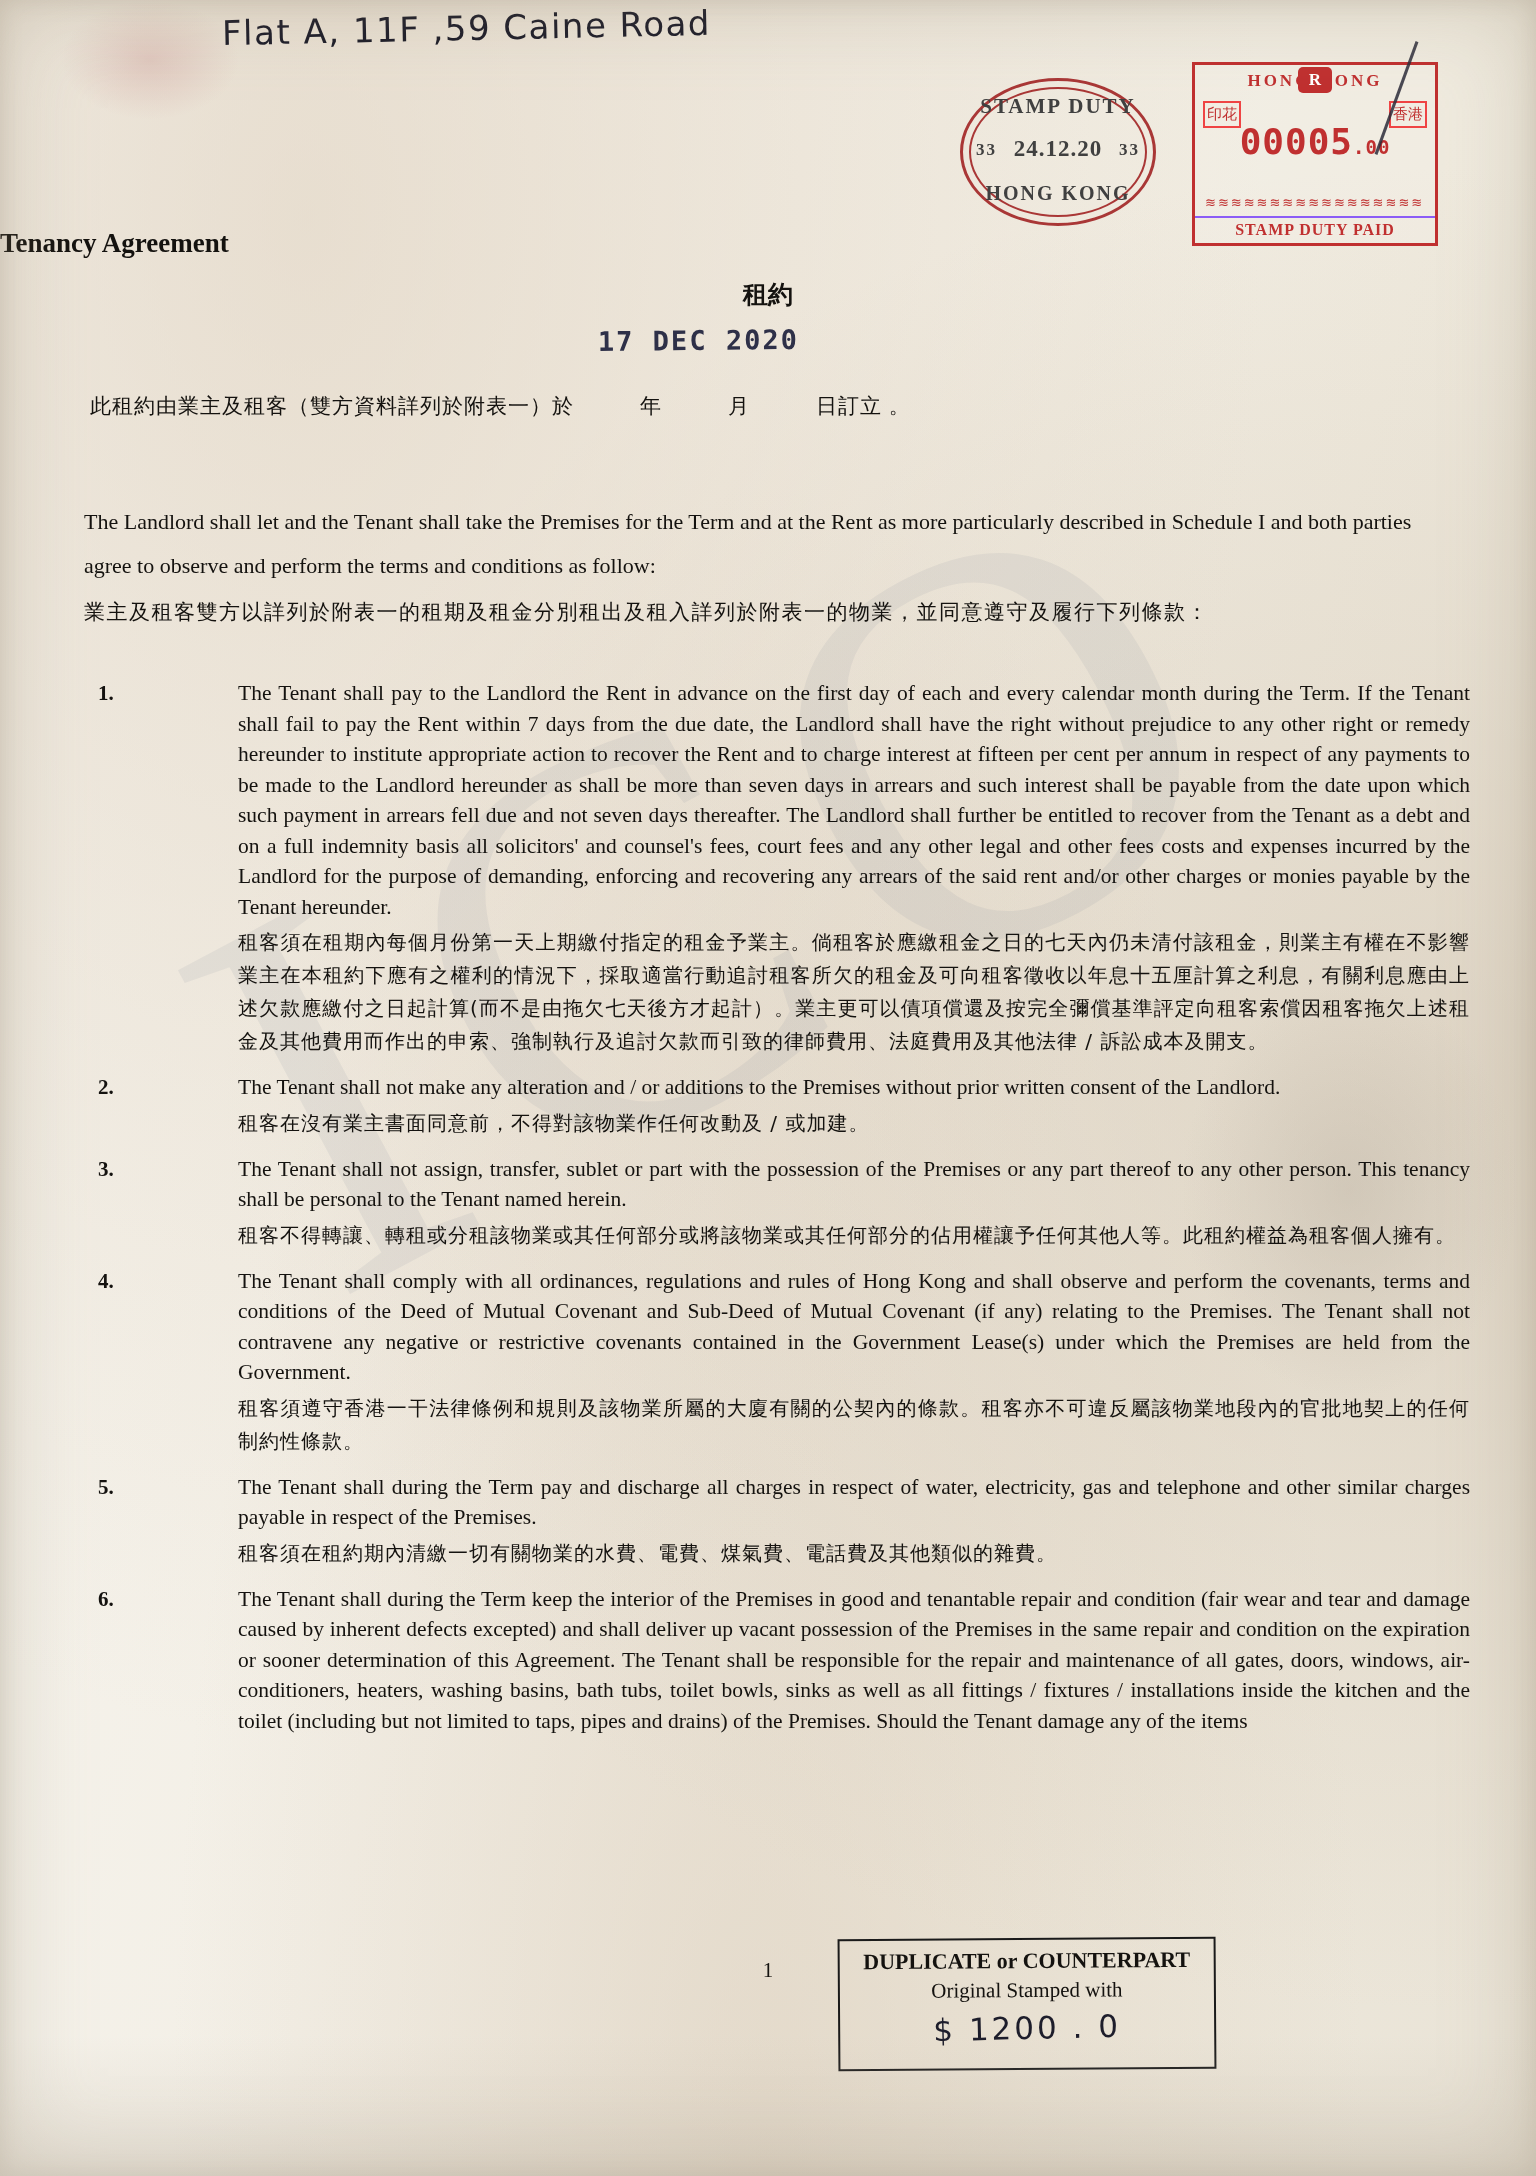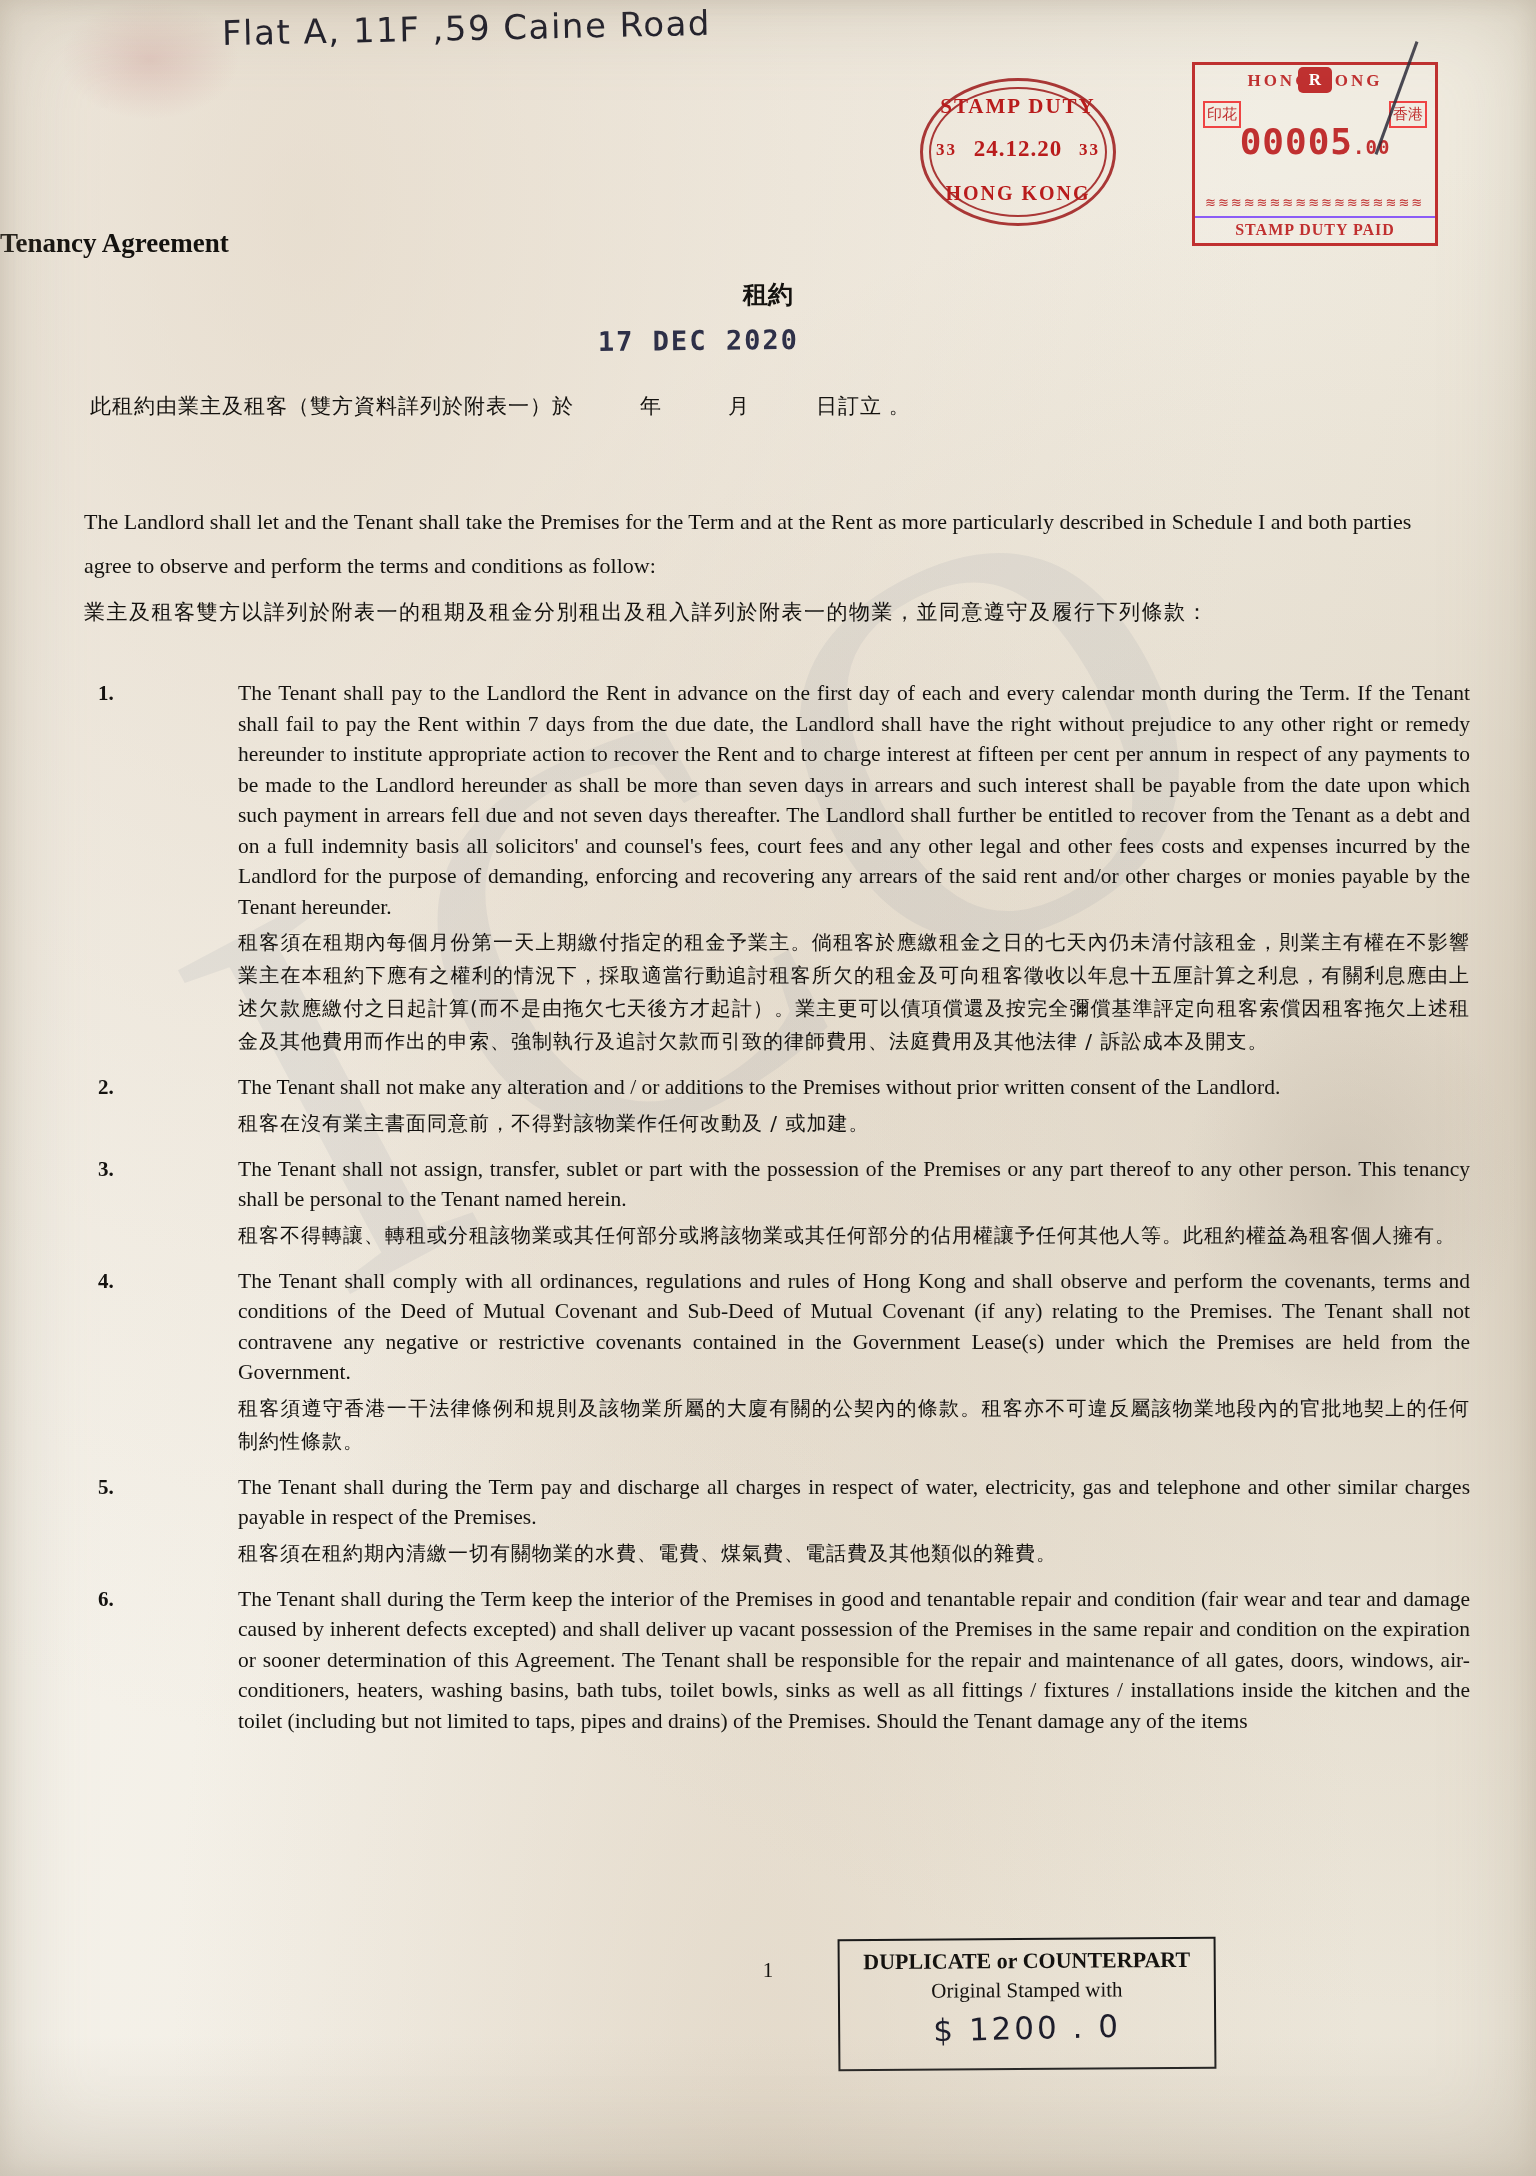--- a/index.html
+++ b/index.html
@@ -60,25 +60,25 @@
     font-size: 27px;
     font-weight: bold;
     letter-spacing: 2px;
     color: #2e3048;
     transform: rotate(-0.6deg);
   }
 
   
   .round-stamp {
     position: absolute;
-    left: 920px;
+    left: 960px;
     top: 78px;
     width: 196px;
     height: 148px;
-    color: #b91c1c;
+    color: #404040;
   }
   .round-stamp .ring {
     position: absolute;
     inset: 0;
     border: 3px solid #a32727;
     border-radius: 50%;
     opacity: 0.92;
   }
   .round-stamp .ring.inner {
     inset: 9px;

